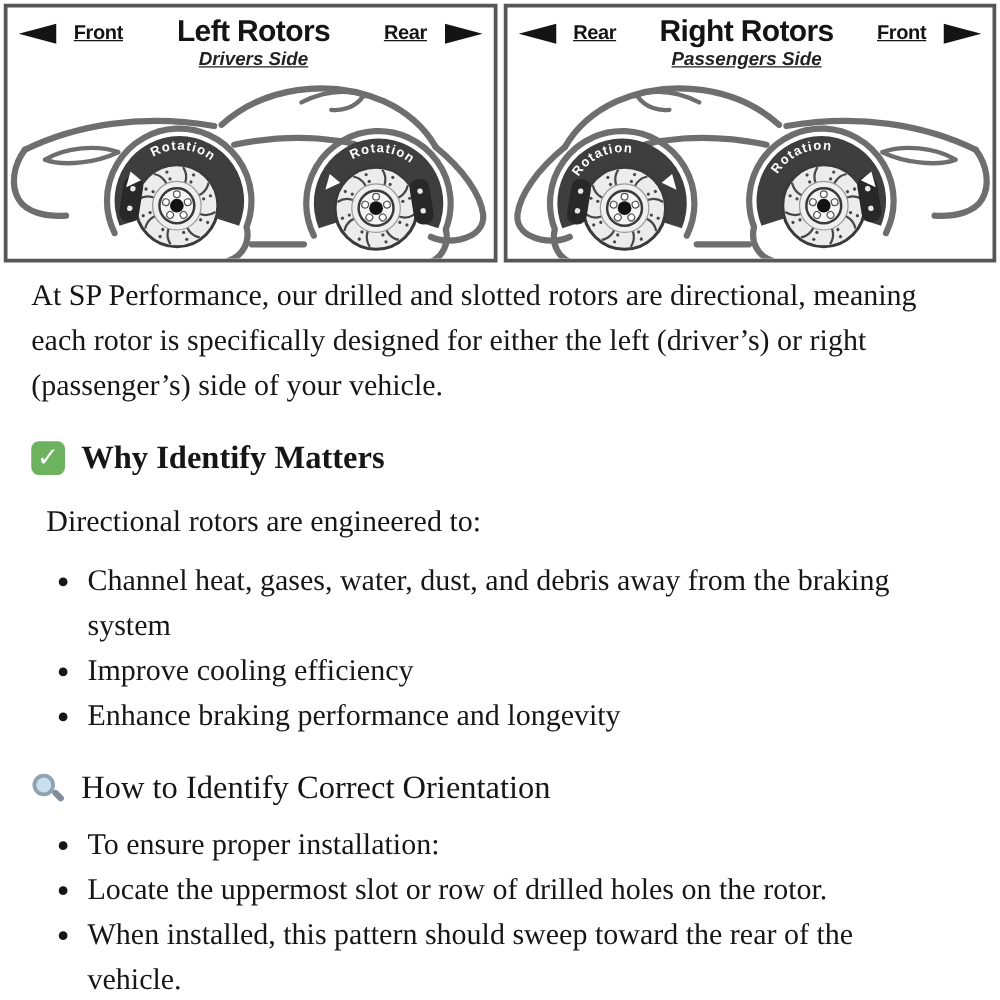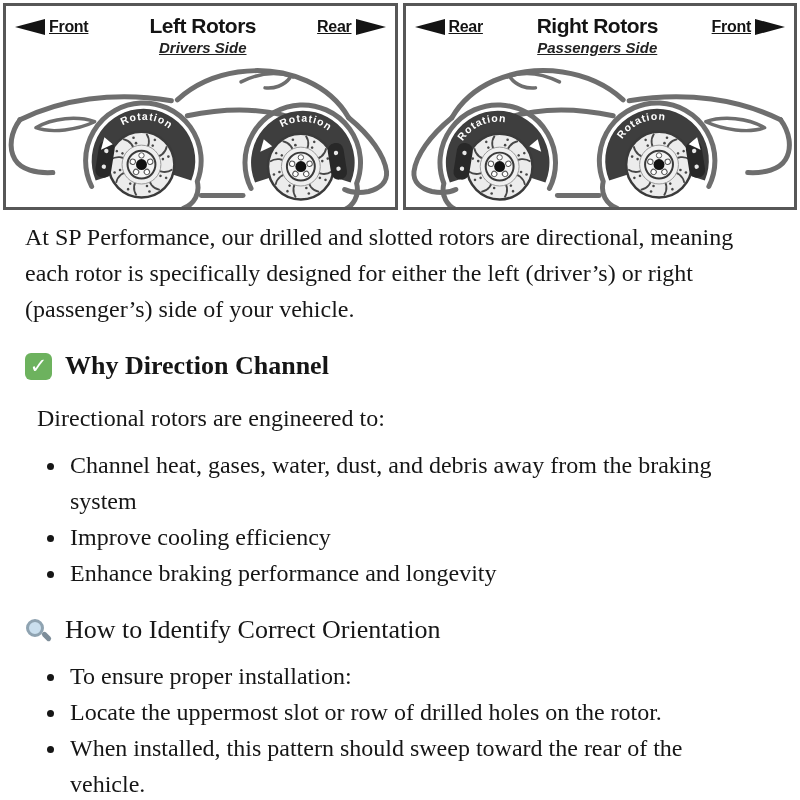--- a/index.html
+++ b/index.html
@@ -2,27 +2,27 @@
 <html><head>
 <meta charset="utf-8">
 <style>
   html,body{margin:0;padding:0;background:#fff;}
   body{width:800px;font-family:"Liberation Serif","DejaVu Serif",serif;color:#161616;}
 
   
   .figure{display:flex;gap:5px;padding:3px 3px 0 3px;}
   .panel{flex:1;border:3px solid #575757;background:#fff;overflow:hidden;}
   .panel-header{display:flex;justify-content:space-between;align-items:flex-start;padding:7px 9px 0 9px;height:50px;box-sizing:border-box;}
-  .dir{display:flex;align-items:center;gap:4px;margin-top:5px;font-family:"Liberation Sans",sans-serif;}
+  .dir{display:flex;align-items:center;gap:14px;margin-top:5px;font-family:"Liberation Sans",sans-serif;}
   .dir-label{font-weight:bold;font-size:16px;color:#141414;text-decoration:underline;letter-spacing:-0.3px;}
   .tri{width:0;height:0;}
   .tri-left{border-top:8px solid transparent;border-bottom:8px solid transparent;border-right:30px solid #141414;}
   .tri-right{border-top:8px solid transparent;border-bottom:8px solid transparent;border-left:30px solid #141414;}
   .panel-titles{text-align:center;font-family:"Liberation Sans",sans-serif;}
-  .panel-title{font-weight:bold;font-size:21px;line-height:26px;letter-spacing:-0.5px;color:#141414;}
+  .panel-title{font-weight:bold;font-size:24px;line-height:26px;letter-spacing:-0.5px;color:#141414;}
   .panel-subtitle{font-weight:bold;font-style:italic;font-size:15px;line-height:17px;color:#222;text-decoration:underline;}
   .car-svg{display:block;width:100%;height:auto;}
 
   
   .cline{fill:none;stroke:#6e6e6e;stroke-width:5;stroke-linecap:round;stroke-linejoin:round;}
   .t{stroke-width:3.5;}
   .arch{fill:#3e3e3e;}
   .slot{fill:none;stroke:#474747;stroke-width:1.8;}
   .dotf{fill:#474747;}
   .lug{fill:#fff;stroke:#555;stroke-width:1;}
@@ -172,21 +172,21 @@
     </svg>
   </div>
 </div>
 
 <div class="content">
 
   <p class="intro">At SP Performance, our drilled and slotted rotors are directional, meaning each rotor is specifically designed for either the left (driver’s) or right (passenger’s) side of your vehicle.</p>
 
   <div class="sec">
     <span class="check-ic">✓</span>
-    <span class="htxt">Why Direction Channel</span>
+    <span class="htxt">Why Identify Matters</span>
   </div>
 
   <p class="lead">Directional rotors are engineered to:</p>
 
   <ul>
     <li>Channel heat, gases, water, dust, and debris away from the braking system</li>
     <li>Improve cooling efficiency</li>
     <li>Enhance braking performance and longevity</li>
   </ul>
 

